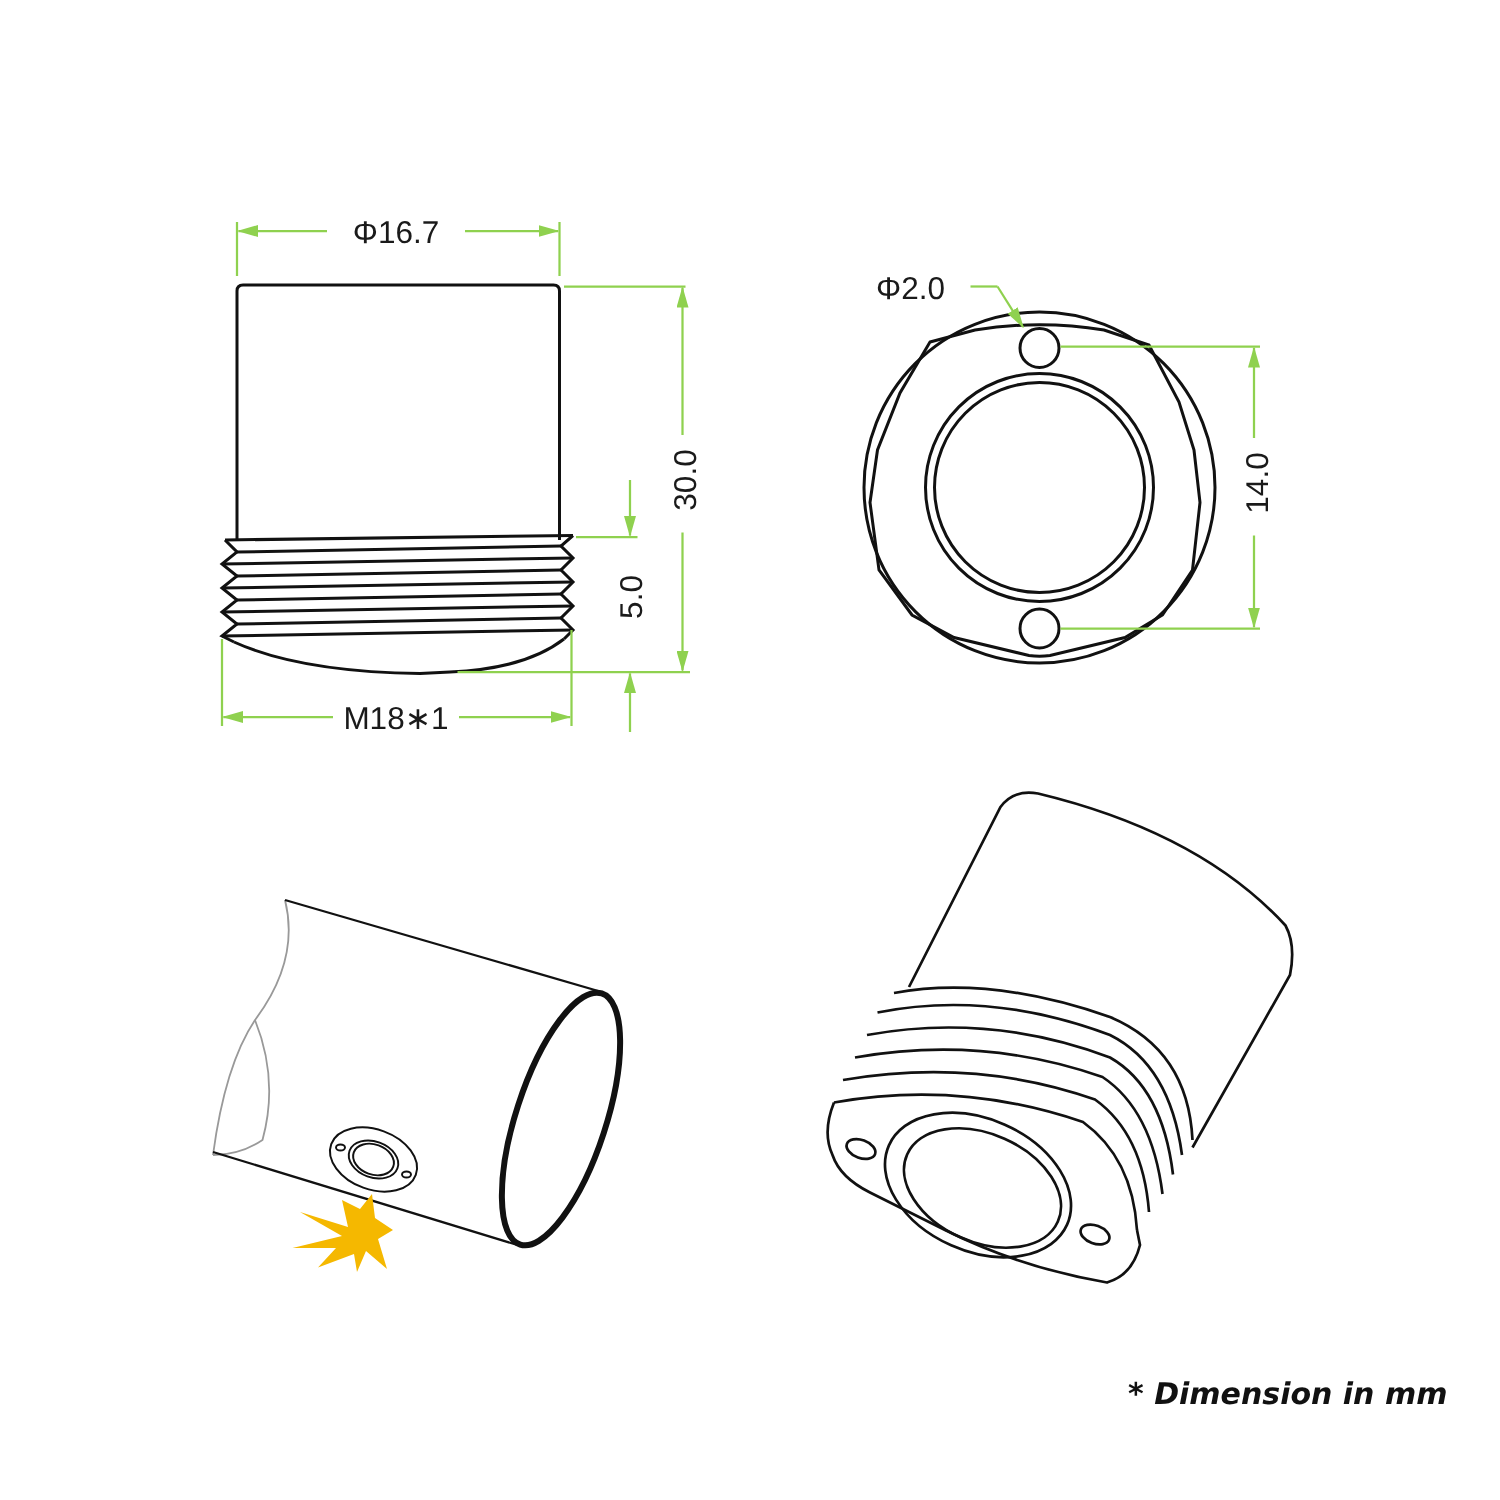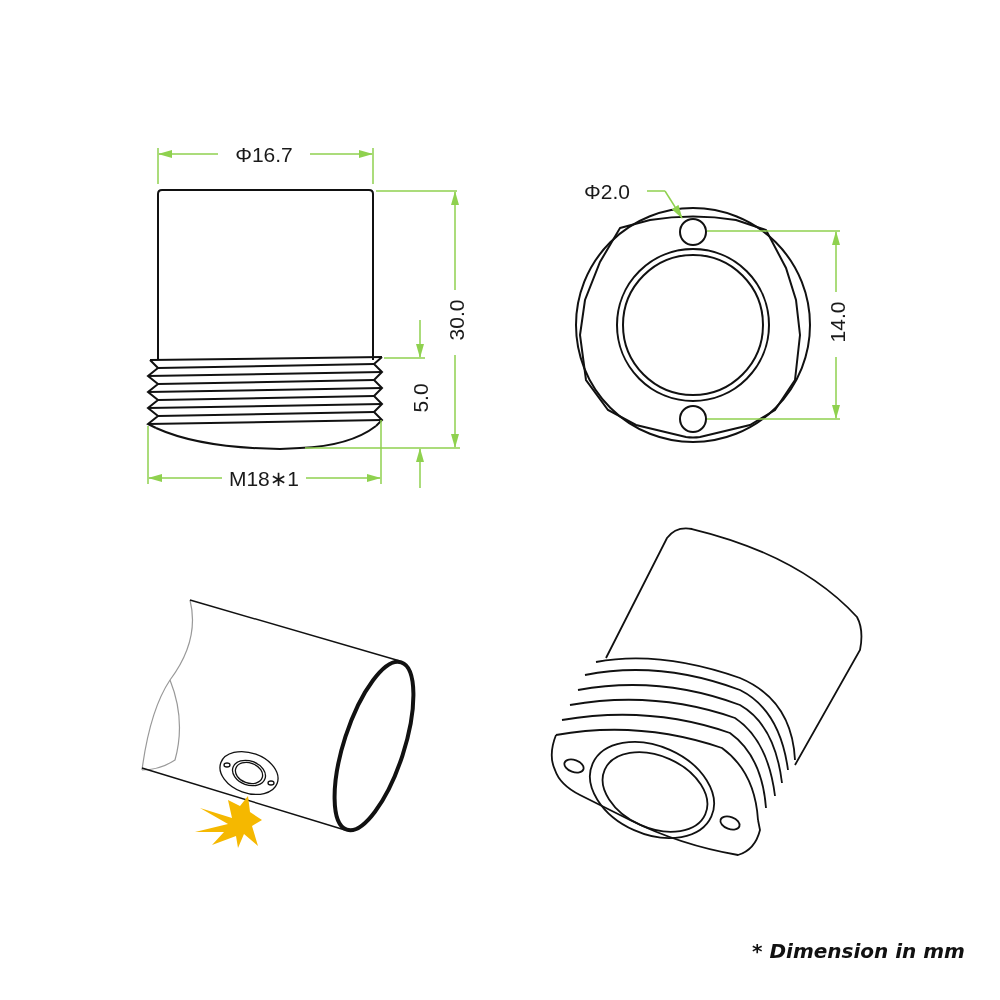--- a/index.html
+++ b/index.html
@@ -1,19 +1,19 @@
 <!DOCTYPE html>
 <html><head>
 <meta charset="utf-8">
 <style>
   html, body { margin: 0; padding: 0; background: #ffffff; }
   body { width: 1000px; height: 1000px; position: relative; overflow: hidden; font-family: "Liberation Sans", sans-serif; }
   svg { position: absolute; left: 0; top: 0; }
   .dim-text { font-family: "Liberation Sans", sans-serif; font-size: 21px; fill: #1a1a1a; }
-  .note { position: absolute; left: 752px; top: 939px; font-family: "DejaVu Sans", sans-serif; font-style: italic; font-weight: bold; font-size: 20px; color: #111; }
+  .note { position: absolute; left: 752px; top: 917px; font-family: "DejaVu Sans", sans-serif; font-style: italic; font-weight: bold; font-size: 20px; color: #111; }
 </style>
 </head>
 <body>
 
 <svg width="1000" height="1000" viewBox="0 0 1000 1000">
   <defs>
     <marker id="arr" markerWidth="14" markerHeight="8" refX="13" refY="4" orient="auto" markerUnits="userSpaceOnUse">
       <path d="M0,0 L14,4 L0,8 Z" fill="#8fd14f"></path>
     </marker>
   </defs>

